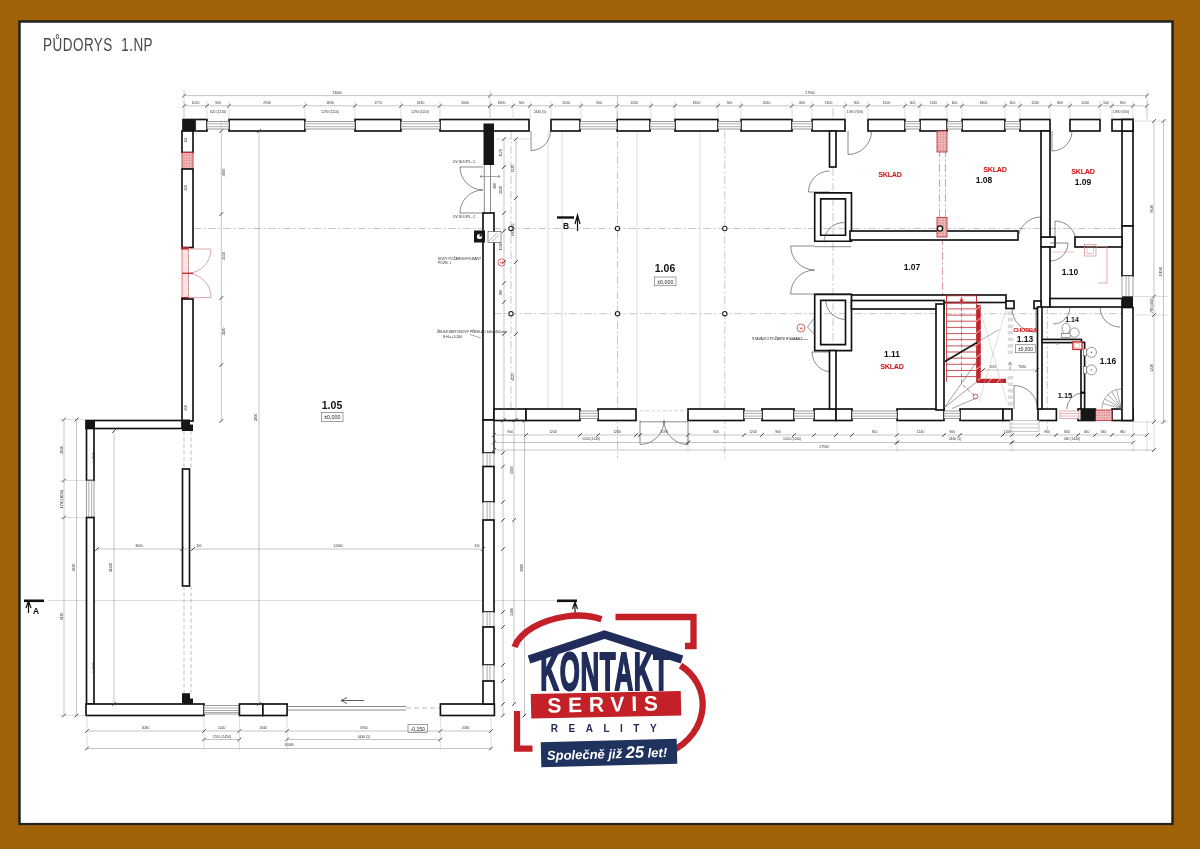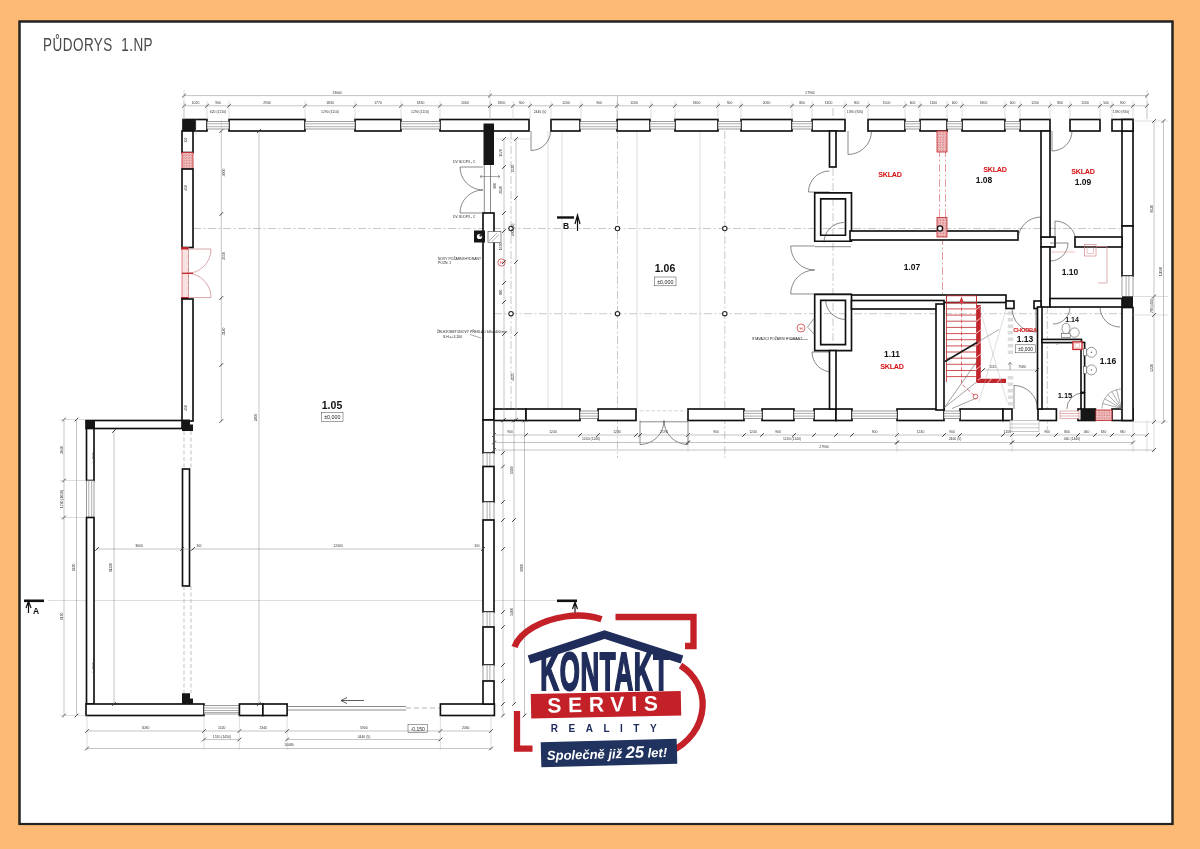--- a/index.html
+++ b/index.html
@@ -1,15 +1,15 @@
 <!DOCTYPE html>
 <html><head><meta charset="utf-8">
 <style>
 html,body{margin:0;padding:0;background:#fff;}
-#pg{position:relative;width:1200px;height:849px;background:#fdba74;font-family:"Liberation Sans",sans-serif;}
+#pg{position:relative;width:1200px;height:849px;background:#a16207;font-family:"Liberation Sans",sans-serif;}
 svg{position:absolute;left:0;top:0;}
 .w{fill:#fff;stroke:#101010;stroke-width:1.65;}
 .wb{fill:#161616;stroke:none;}
 .win rect{fill:#fff;stroke:#4a4a4a;stroke-width:0.55;}
 .win line{stroke:#6a6a6a;stroke-width:0.55;}
 .dim{stroke:#8a8a8a;stroke-width:0.5;fill:none;}
 .ext{stroke:#b5b5b5;stroke-width:0.45;fill:none;}
 .tick{stroke:#2a2a2a;stroke-width:0.9;}
 .axis{stroke:#9a9a9a;stroke-width:0.55;fill:none;stroke-dasharray:8 2.5 2 2.5;}
 .raxis{stroke:#d2595e;stroke-width:0.6;fill:none;stroke-dasharray:8 2.5 2 2.5;}

